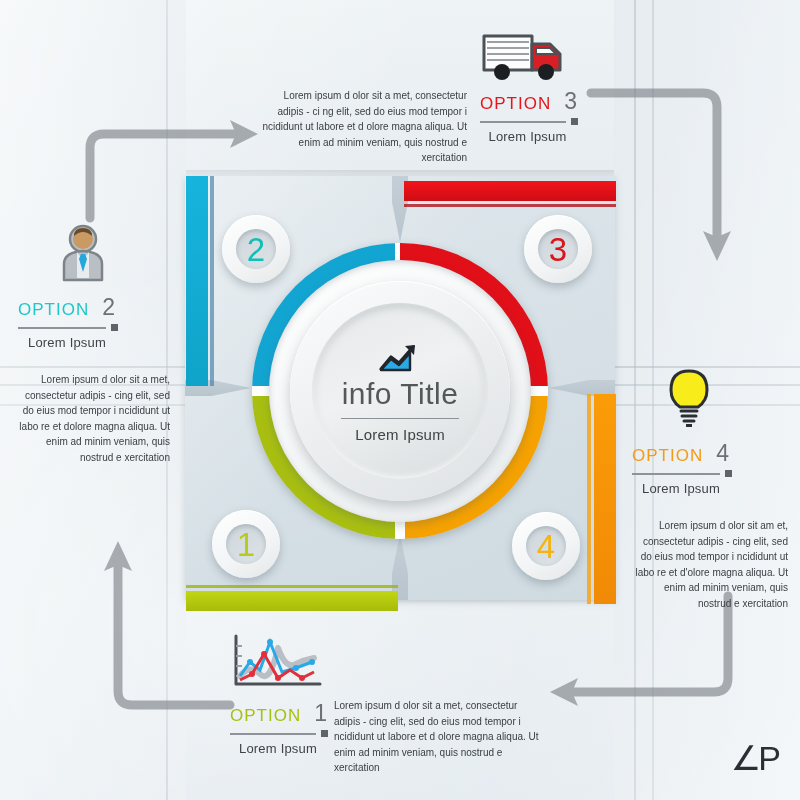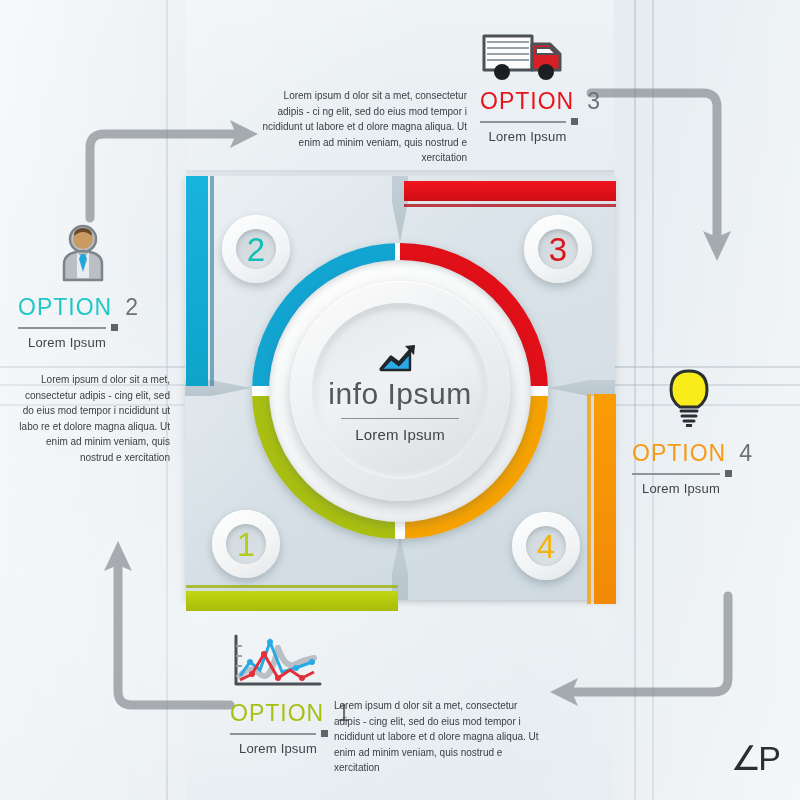--- a/index.html
+++ b/index.html
@@ -69,21 +69,21 @@
     background:linear-gradient(150deg,#ffffff,#f2f4f5 60%,#e4e7e9);
     box-shadow:0 4px 9px rgba(70,85,95,.30), 0 1px 0 #fff inset;
     display:flex;align-items:center;justify-content:center;}
   .badge i{display:block;width:40px;height:40px;border-radius:50%;
     background:linear-gradient(150deg,#cfd7dc,#dde3e7);
     box-shadow:0 2px 5px rgba(90,105,115,.35) inset;
     display:flex;align-items:center;justify-content:center;
     font-style:normal;font-size:33px;line-height:1;font-weight:400;}
 
   
-  .optTitle{font-size:23px;letter-spacing:1px;line-height:1;}
+  .optTitle{font-size:17px;letter-spacing:1px;line-height:1;}
   .optNum{font-size:23px;color:#6d7074;letter-spacing:0;}
   .ruleRow{display:flex;align-items:center;gap:5px;margin:3px 0 4px;}
   .rule{height:2px;background:#8d9398;flex:0 0 auto;}
   .sq{width:7px;height:7px;background:#5f6468;}
   .optSub{font-size:13px;color:#3f4347;letter-spacing:.2px;}
   .body{font-size:10px;line-height:1.55;color:#3c4044;}
 
   
   .arrow{position:absolute;pointer-events:none;opacity:.62;}
 
@@ -155,21 +155,21 @@
   <div id="ringWrap">
     <div id="ring"></div>
     <div id="ringInnerMask"></div>
     <div id="plate">
       <div id="plateInner">
         <svg id="centerIcon" width="46" height="36" viewBox="0 0 46 36">
           <path d="M4 30 L14 18 L22 24 L36 8" fill="none" stroke="#20262b" stroke-width="3.2" stroke-linejoin="round" stroke-linecap="round"></path>
           <path d="M28 7 L38 6 L37 16 Z" fill="#20262b"></path>
           <path d="M4 31 L14 20 L22 26 L33 14 L33 31 Z" fill="#29a9e6" stroke="#20262b" stroke-width="2.4" stroke-linejoin="round"></path>
         </svg>
-        <div id="infoTitle">info Ipsum</div>
+        <div id="infoTitle">info Title</div>
         <div id="titleRule"></div>
         <div id="infoSub">Lorem Ipsum</div>
       </div>
     </div>
   </div>
 
   <div class="badge" style="left:222px;top:215px;">
     <i style="color:#12bfb4;">2</i>
   </div>
   <div class="badge" style="left:524px;top:215px;">
@@ -247,20 +247,21 @@
       <div style="display:flex;align-items:baseline;gap:13px;">
         <span class="optTitle" style="color:#f59a16;">OPTION</span>
         <span class="optNum">4</span>
       </div>
       <div class="ruleRow">
         <div class="rule" style="width:88px;"></div>
           <div class="sq"></div>
       </div>
       <div class="optSub" style="text-align:center;width:98px;">Lorem Ipsum</div>
     </div>
+    <div class="body" style="margin-top:22px;width:156px;text-align:right;">Lorem ipsum d  olor sit am et, consectetur adipis   -  cing elit, sed do eius   mod tempor i  ncididunt ut labo  re et d'olore magna aliqua. Ut enim ad minim   veniam, quis  nostrud e xercitation</div>
   </div>
 
   <div style="position:absolute;left:206px;top:632px;width:360px;">
     <svg width="100" height="62" viewBox="0 0 100 62" style="margin-left:20px;">
       <path d="M10 4 V52 H94" fill="none" stroke="#4b5156" stroke-width="3" stroke-linejoin="round" stroke-linecap="round"></path>
       <g stroke="#9aa1a6" stroke-width="2">
         <line x1="10" y1="14" x2="16" y2="14"></line>
           <line x1="10" y1="24" x2="16" y2="24"></line>
         <line x1="10" y1="34" x2="16" y2="34"></line>
           <line x1="10" y1="44" x2="16" y2="44"></line>

